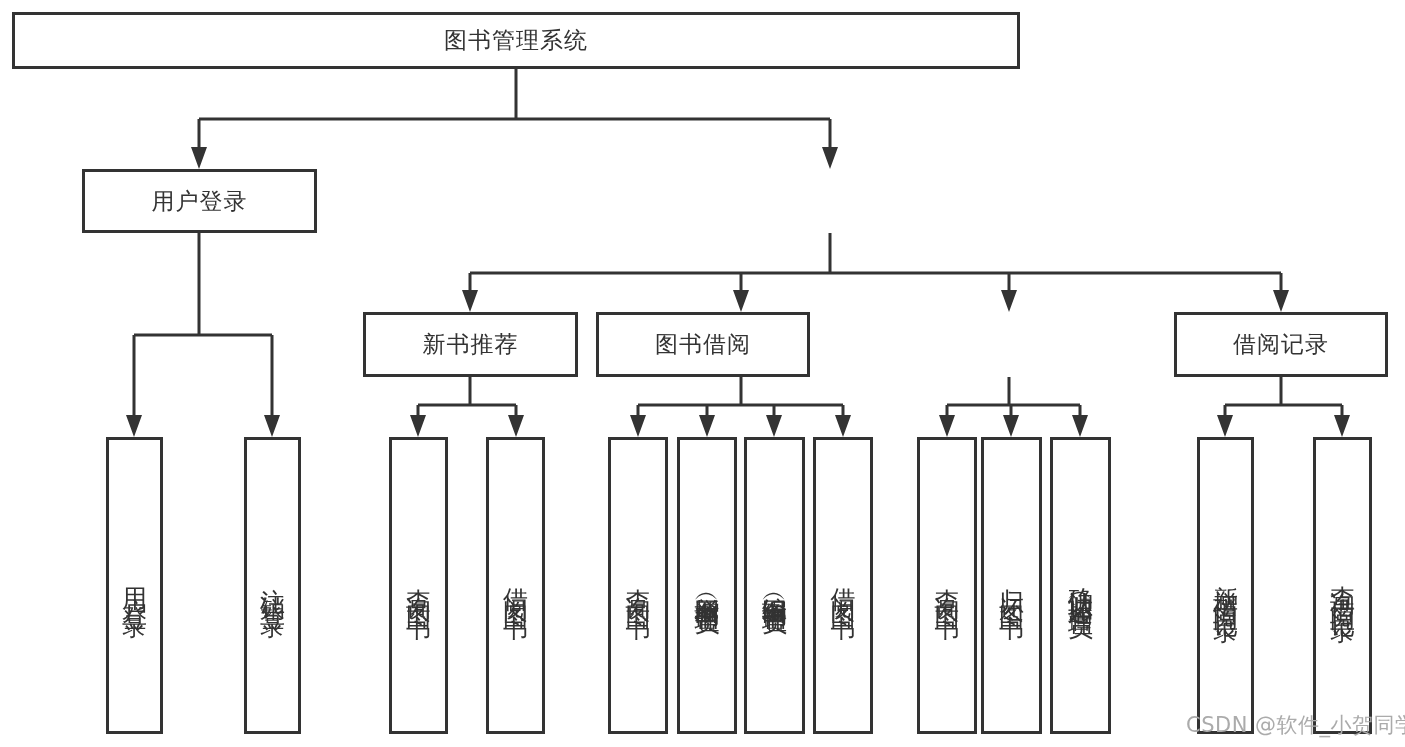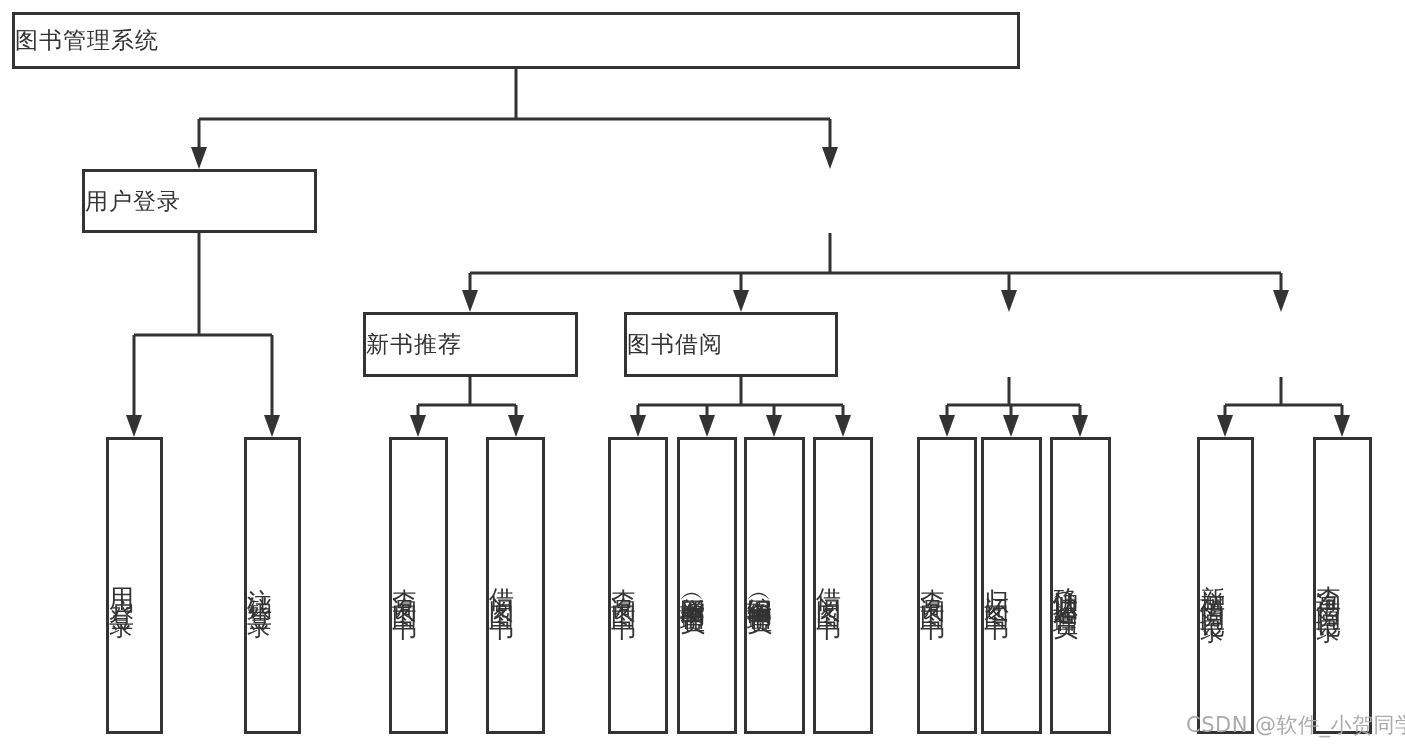--- a/index.html
+++ b/index.html
@@ -2,34 +2,34 @@
 <html><head>
 <meta charset="utf-8">
 <style>
   * { margin:0; padding:0; box-sizing:border-box; }
   html,body { background:#ffffff; }
   body { font-family:"DejaVu Sans","Liberation Sans",sans-serif; color:#333; }
   #canvas { position:relative; width:1405px; height:747px; background:#fff; overflow:hidden; }
   #connectors { position:absolute; left:0; top:0; }
 
   .box { position:absolute; border:3px solid #333333; background:#ffffff;
-         display:flex; align-items:center; justify-content:flex-start; z-index:2; }
+         display:flex; align-items:center; justify-content:center; z-index:2; }
   .hbox .lbl { font-size:23px; letter-spacing:1px; color:#333; white-space:nowrap; }
   .vbox .lbl { writing-mode:vertical-rl; font-size:25px; line-height:1; color:#333; }
   .sp4  { letter-spacing:9px; }
   .sp6  { letter-spacing:7px; }
   .sp9  { letter-spacing:4px; }
   .sp10 { letter-spacing:2px; }
 
   
   #n-root   { left:12px;   top:12px;  width:1008px; height:57px; }
   #n-login  { left:82px;   top:169px; width:235px;  height:64px; }
   #n-mgmt   { left:712px;  top:169px; width:235px;  height:64px; }
   #n-rec    { left:363px;  top:312px; width:215px;  height:65px; }
-  #n-bor    { left:624px;  top:312px; width:214px;  height:65px; }
+  #n-bor    { left:596px;  top:312px; width:214px;  height:65px; }
   #n-cur    { left:902px;  top:312px; width:214px;  height:65px; }
   #n-recd   { left:1174px; top:312px; width:214px;  height:65px; }
   #n-ulogin { left:106px;  top:437px; width:57px;   height:297px; }
   #n-ulogout{ left:244px;  top:437px; width:57px;   height:297px; }
   #n-rq     { left:389px;  top:437px; width:59px;   height:297px; }
   #n-rb     { left:486px;  top:437px; width:59px;   height:297px; }
   #n-bq     { left:608px;  top:437px; width:60px;   height:297px; }
   #n-ba     { left:677px;  top:437px; width:60px;   height:297px; }
   #n-be     { left:744px;  top:437px; width:61px;   height:297px; }
   #n-bb     { left:813px;  top:437px; width:60px;   height:297px; }
@@ -78,20 +78,23 @@
   <div class="box hbox" id="n-login">
     <span class="lbl">用户登录</span>
   </div>
 
   <div class="box hbox" id="n-rec">
     <span class="lbl">新书推荐</span>
   </div>
   <div class="box hbox" id="n-bor">
     <span class="lbl">图书借阅</span>
   </div>
+  <div class="box hbox" id="n-recd">
+    <span class="lbl">借阅记录</span>
+  </div>
 
   <div class="box vbox" id="n-ulogin">
     <span class="lbl sp4">用户登录</span>
   </div>
   <div class="box vbox" id="n-ulogout">
     <span class="lbl sp4">注销登录</span>
   </div>
 
   <div class="box vbox" id="n-rq">
     <span class="lbl sp4">查询图书</span>

